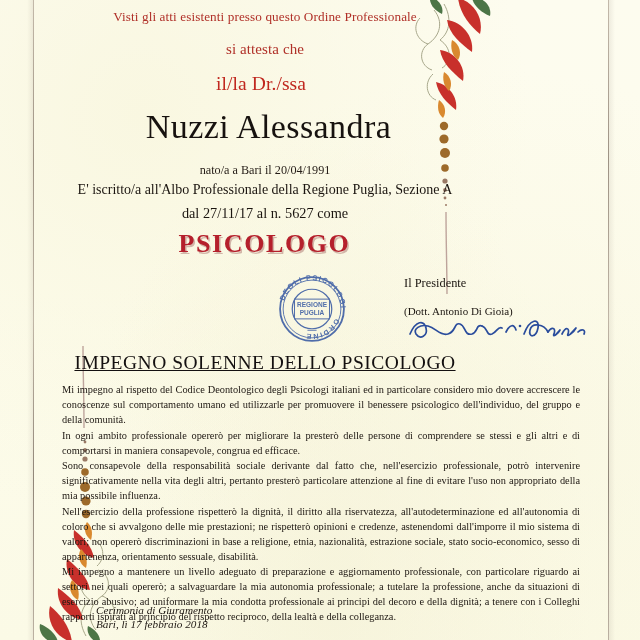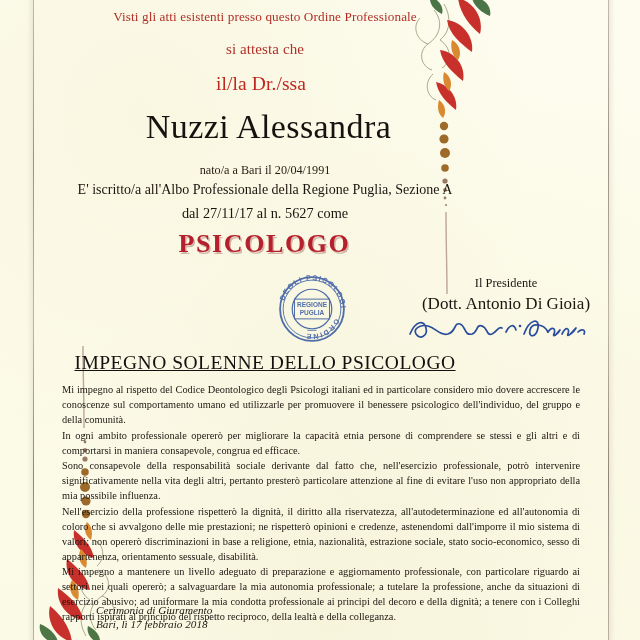--- a/index.html
+++ b/index.html
@@ -50,23 +50,23 @@
     font-size:26px;font-weight:bold;letter-spacing:1.6px;
     color:#b5202c;
     text-shadow:1.5px 1.5px 0 rgba(120,30,32,.30);
   }
 
   
   .stamp{position:absolute;left:240px;top:271px;width:76px;height:76px;}
   .stamp svg{display:block;opacity:.82;}
 
   
-  .pres{position:absolute;left:370px;top:276px;width:204px;text-align:center;color:#1b1510;}
+  .pres{position:absolute;left:370px;top:276px;width:204px;color:#1b1510;}
   .pres .p1{font-size:12.4px;}
-  .pres .p2{font-size:17px;margin-top:3px;}
+  .pres .p2{font-size:11px;margin-top:14px;}
   .sig{position:absolute;left:368px;top:312px;width:200px;height:34px;}
 
   
   .oath-title{
     position:absolute;top:352px;left:0;right:0;
     font-size:19.5px;letter-spacing:.5px;color:#141010;text-decoration:underline;
   }
   .oath{
     position:absolute;left:28px;top:382px;width:518px;
     font-size:10.35px;line-height:15px;
@@ -226,21 +226,21 @@
           <path d="M160 22 C164 14 168 16 166 22 C164 26 172 20 174 16"></path>
           <path d="M176 20 C180 16 184 18 182 22"></path>
         </g>
         <circle cx="118" cy="14" r="1.3" fill="#2a4c9c"></circle>
       </svg>
     </div>
 
     <div class="ctr oath-title">IMPEGNO SOLENNE DELLO PSICOLOGO</div>
     <div class="oath">
       <p>Mi impegno al rispetto del Codice Deontologico degli Psicologi italiani ed in particolare considero mio dovere accrescere le conoscenze sul comportamento umano ed utilizzarle per promuovere il benessere psicologico dell'individuo, del gruppo e della comunità.</p>
-      <p>In ogni ambito professionale opererò per migliorare la capacità etnia persone di comprendere se stessi e gli altri e di comportarsi in maniera consapevole, congrua ed efficace.</p>
+      <p>In ogni ambito professionale opererò per migliorare la presterò delle persone di comprendere se stessi e gli altri e di comportarsi in maniera consapevole, congrua ed efficace.</p>
       <p>Sono consapevole della responsabilità sociale derivante dal fatto che, nell'esercizio professionale, potrò intervenire significativamente nella vita degli altri, pertanto presterò particolare attenzione al fine di evitare l'uso non appropriato della mia possibile influenza.</p>
       <p>Nell'esercizio della professione rispetterò la dignità, il diritto alla riservatezza, all'autodeterminazione ed all'autonomia di coloro che si avvalgono delle mie prestazioni; ne rispetterò opinioni e credenze, astenendomi dall'imporre il mio sistema di valori; non opererò discriminazioni in base a religione, etnia, nazionalità, estrazione sociale, stato socio-economico, sesso di appartenenza, orientamento sessuale, disabilità.</p>
       <p>Mi impegno a mantenere un livello adeguato di preparazione e aggiornamento professionale, con particolare riguardo ai settori nei quali opererò; a salvaguardare la mia autonomia professionale; a tutelare la professione, anche da situazioni di esercizio abusivo; ad uniformare la mia condotta professionale ai principi del decoro e della dignità; a tenere con i Colleghi rapporti ispirati al principio del rispetto reciproco, della lealtà e della colleganza.</p>
     </div>
 
     <div class="footer">
       <div>Cerimonia di Giuramento</div>
       <div>Bari, lì  17 febbraio 2018</div>
     </div>
 

